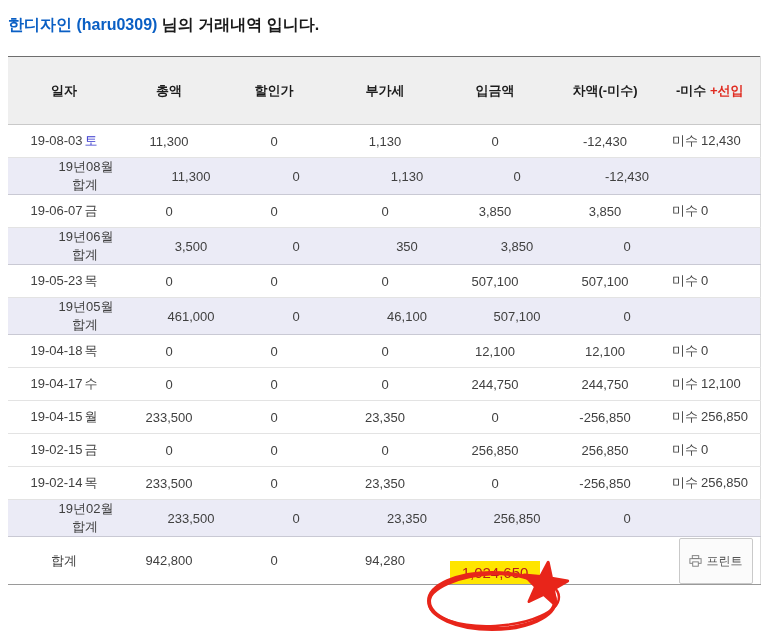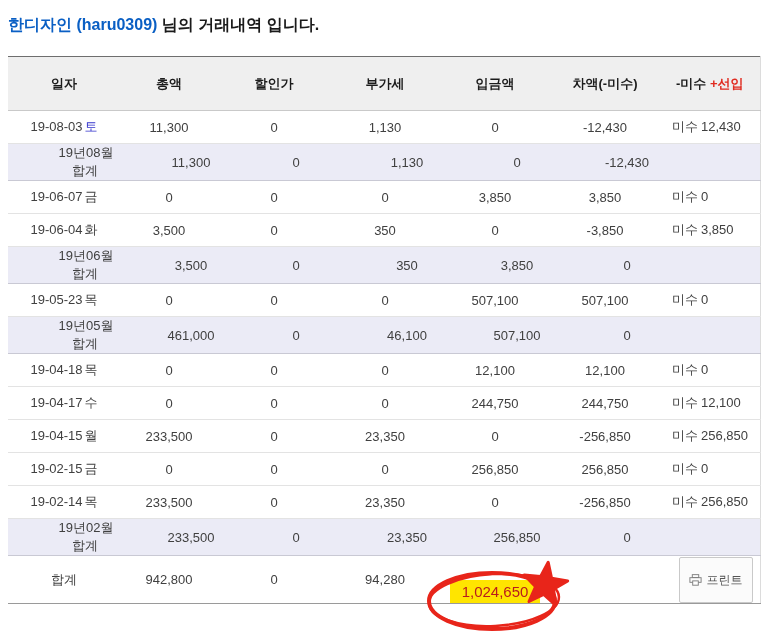--- a/index.html
+++ b/index.html
@@ -9,21 +9,21 @@
   }
   .page-title{margin:15px 0 0 8px;font-size:16px;font-weight:bold;color:#1a1a1a;}
   .page-title .user{color:var(--title-blue,#0a5fc4);}
   table.tx{
     border-collapse:collapse;table-layout:fixed;width:752px;margin:20px 0 0 8px;
     font-size:13px;color:#404040;
     border-top:1px solid #6e6e6e;border-bottom:1px solid #9a9a9a;border-right:1px solid #dcdcdc;
   }
   thead th{
     background:var(--header-bg,#efefef);height:37px;font-size:13px;font-weight:bold;color:#1c1c1c;
-    border-bottom:1px solid #c9c9c9;text-align:center;vertical-align:middle;padding:8px;margin-top:21px;
+    border-bottom:1px solid #c9c9c9;text-align:center;vertical-align:middle;padding:15px;margin-top:21px;
   }
   thead th .plus-red{color:var(--hdr-red,#e02b20);}
   tbody td{
     height:32px;text-align:center;vertical-align:middle;padding:0;
     border-bottom:1px solid #e3e3e3;background:#fff;font-size:13px;
   }
   tr.summary td{background:var(--summary-bg,#ebebf6);border-bottom:1px solid #c9c9d4;padding-left:44px;}
   td.c-misu{text-align:left;padding-left:12px;}
   .misu-value{margin-left:3px;}
   .weekday{margin-left:2px;}
@@ -89,29 +89,20 @@
     <td class="c-misu"><span class="misu-label"></span><span class="misu-value"></span></td>
   </tr>
       <tr>
     <td class="c-date"><span>19-06-07</span><span class="weekday">금</span></td>
     <td>0</td>
     <td>0</td>
     <td>0</td>
     <td>3,850</td>
     <td>3,850</td>
     <td class="c-misu"><span class="misu-label">미수</span><span class="misu-value">0</span></td>
-  </tr>
-      <tr>
-    <td class="c-date"><span>19-06-04</span><span class="weekday">화</span></td>
-    <td>3,500</td>
-    <td>0</td>
-    <td>350</td>
-    <td>0</td>
-    <td>-3,850</td>
-    <td class="c-misu"><span class="misu-label">미수</span><span class="misu-value">3,850</span></td>
   </tr>
       <tr class="summary">
     <td class="c-date"><span>19년06월 합계</span><span class="weekday"></span></td>
     <td>3,500</td>
     <td>0</td>
     <td>350</td>
     <td>3,850</td>
     <td>0</td>
     <td class="c-misu"><span class="misu-label"></span><span class="misu-value"></span></td>
   </tr>

